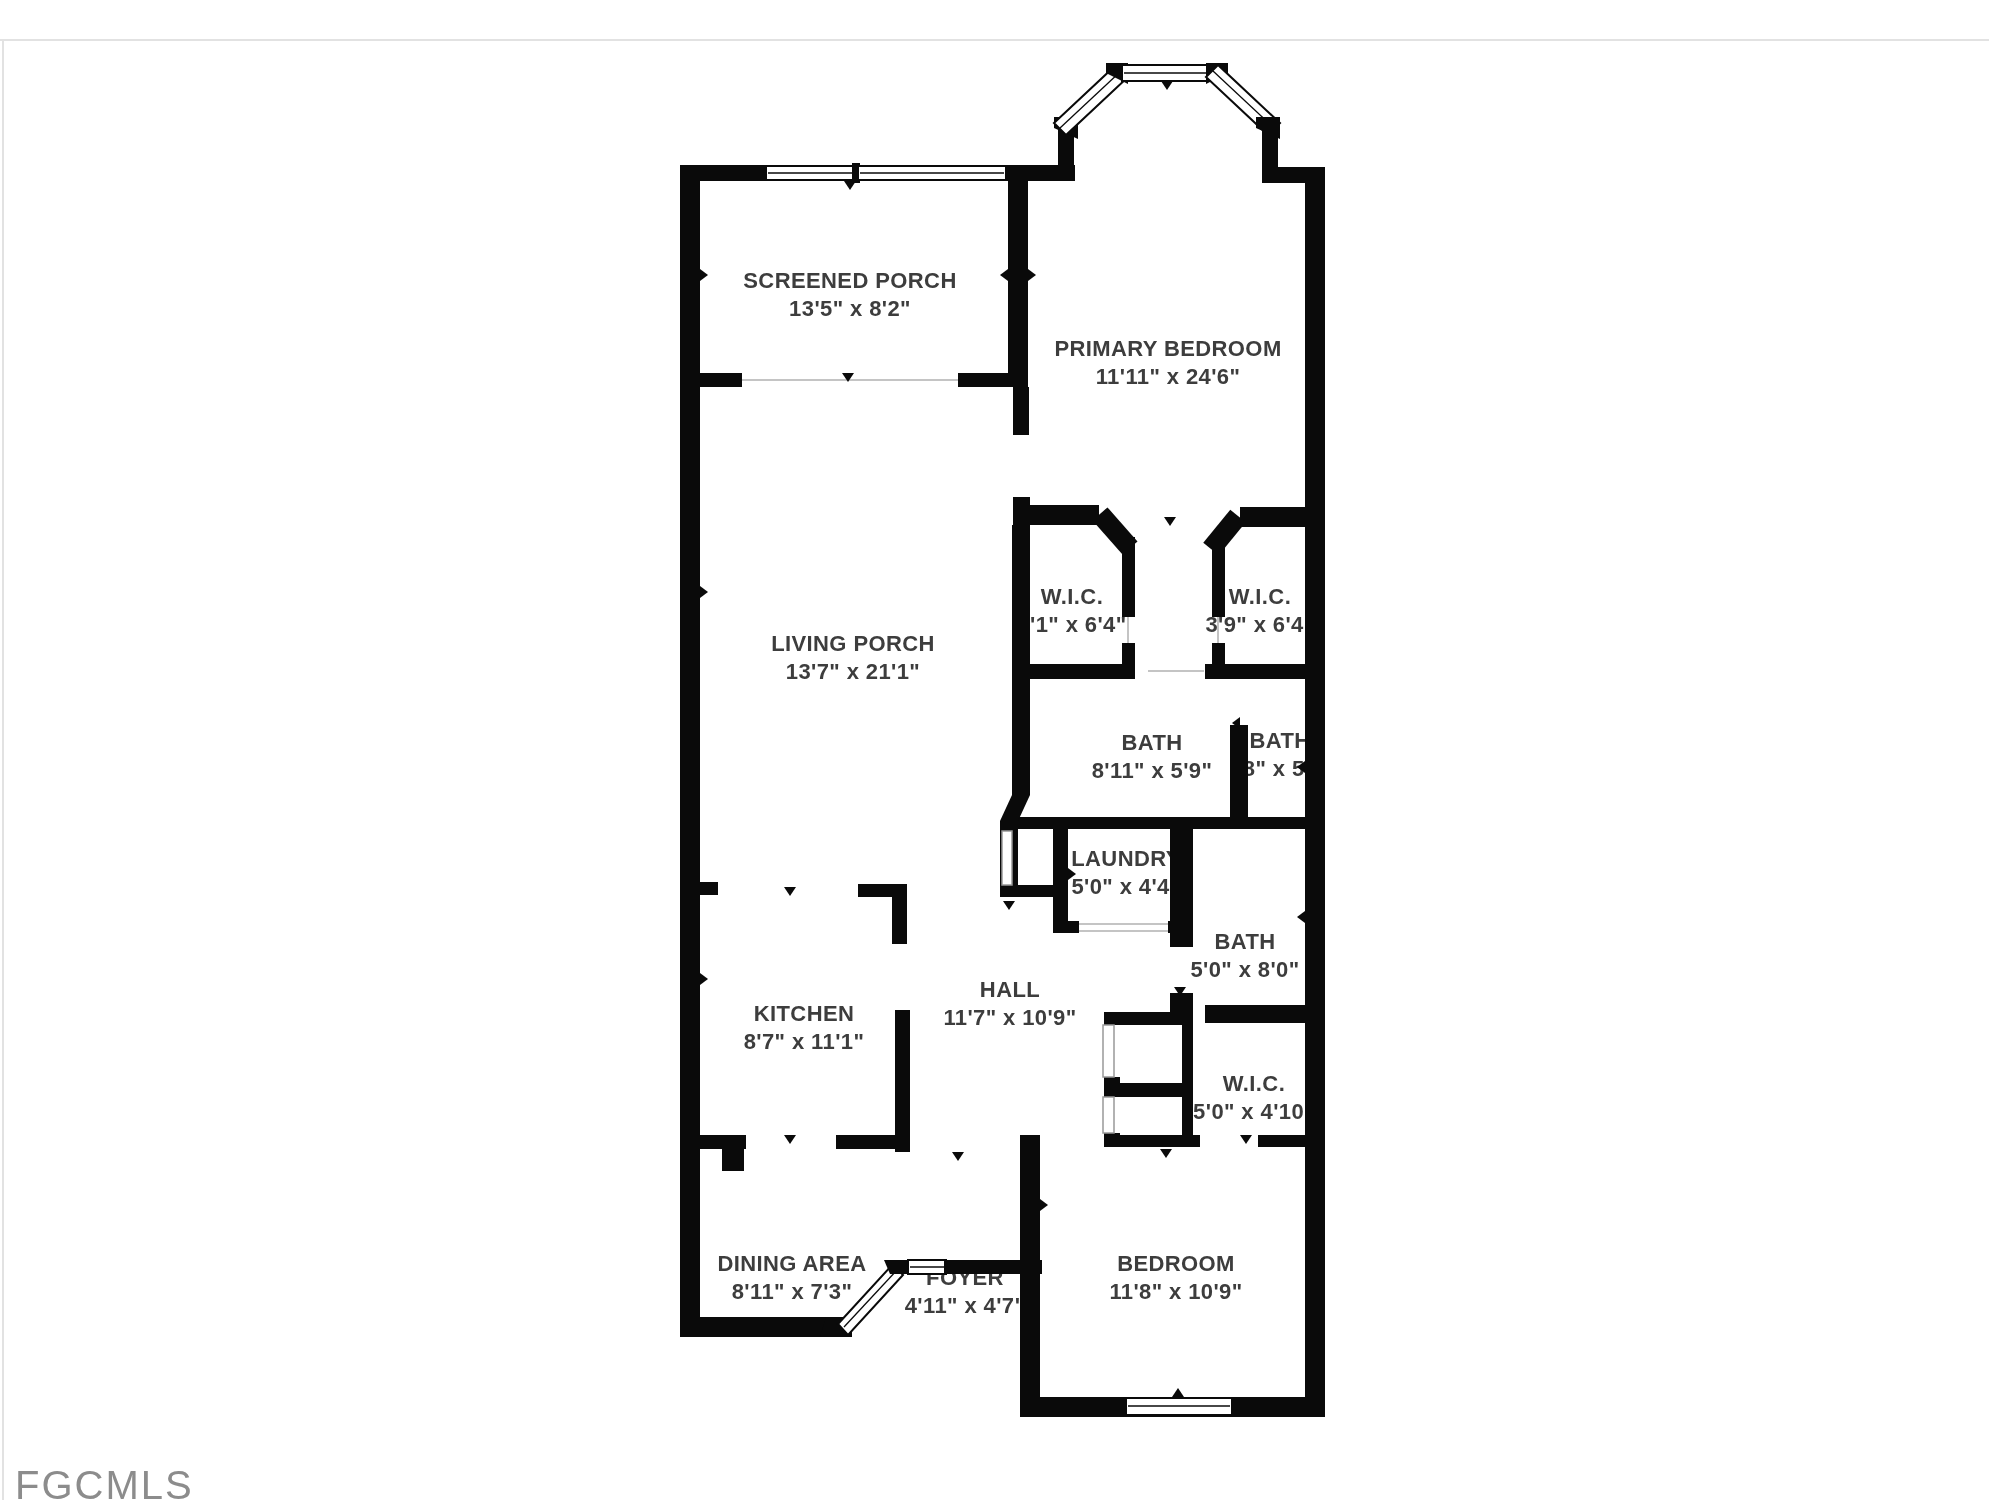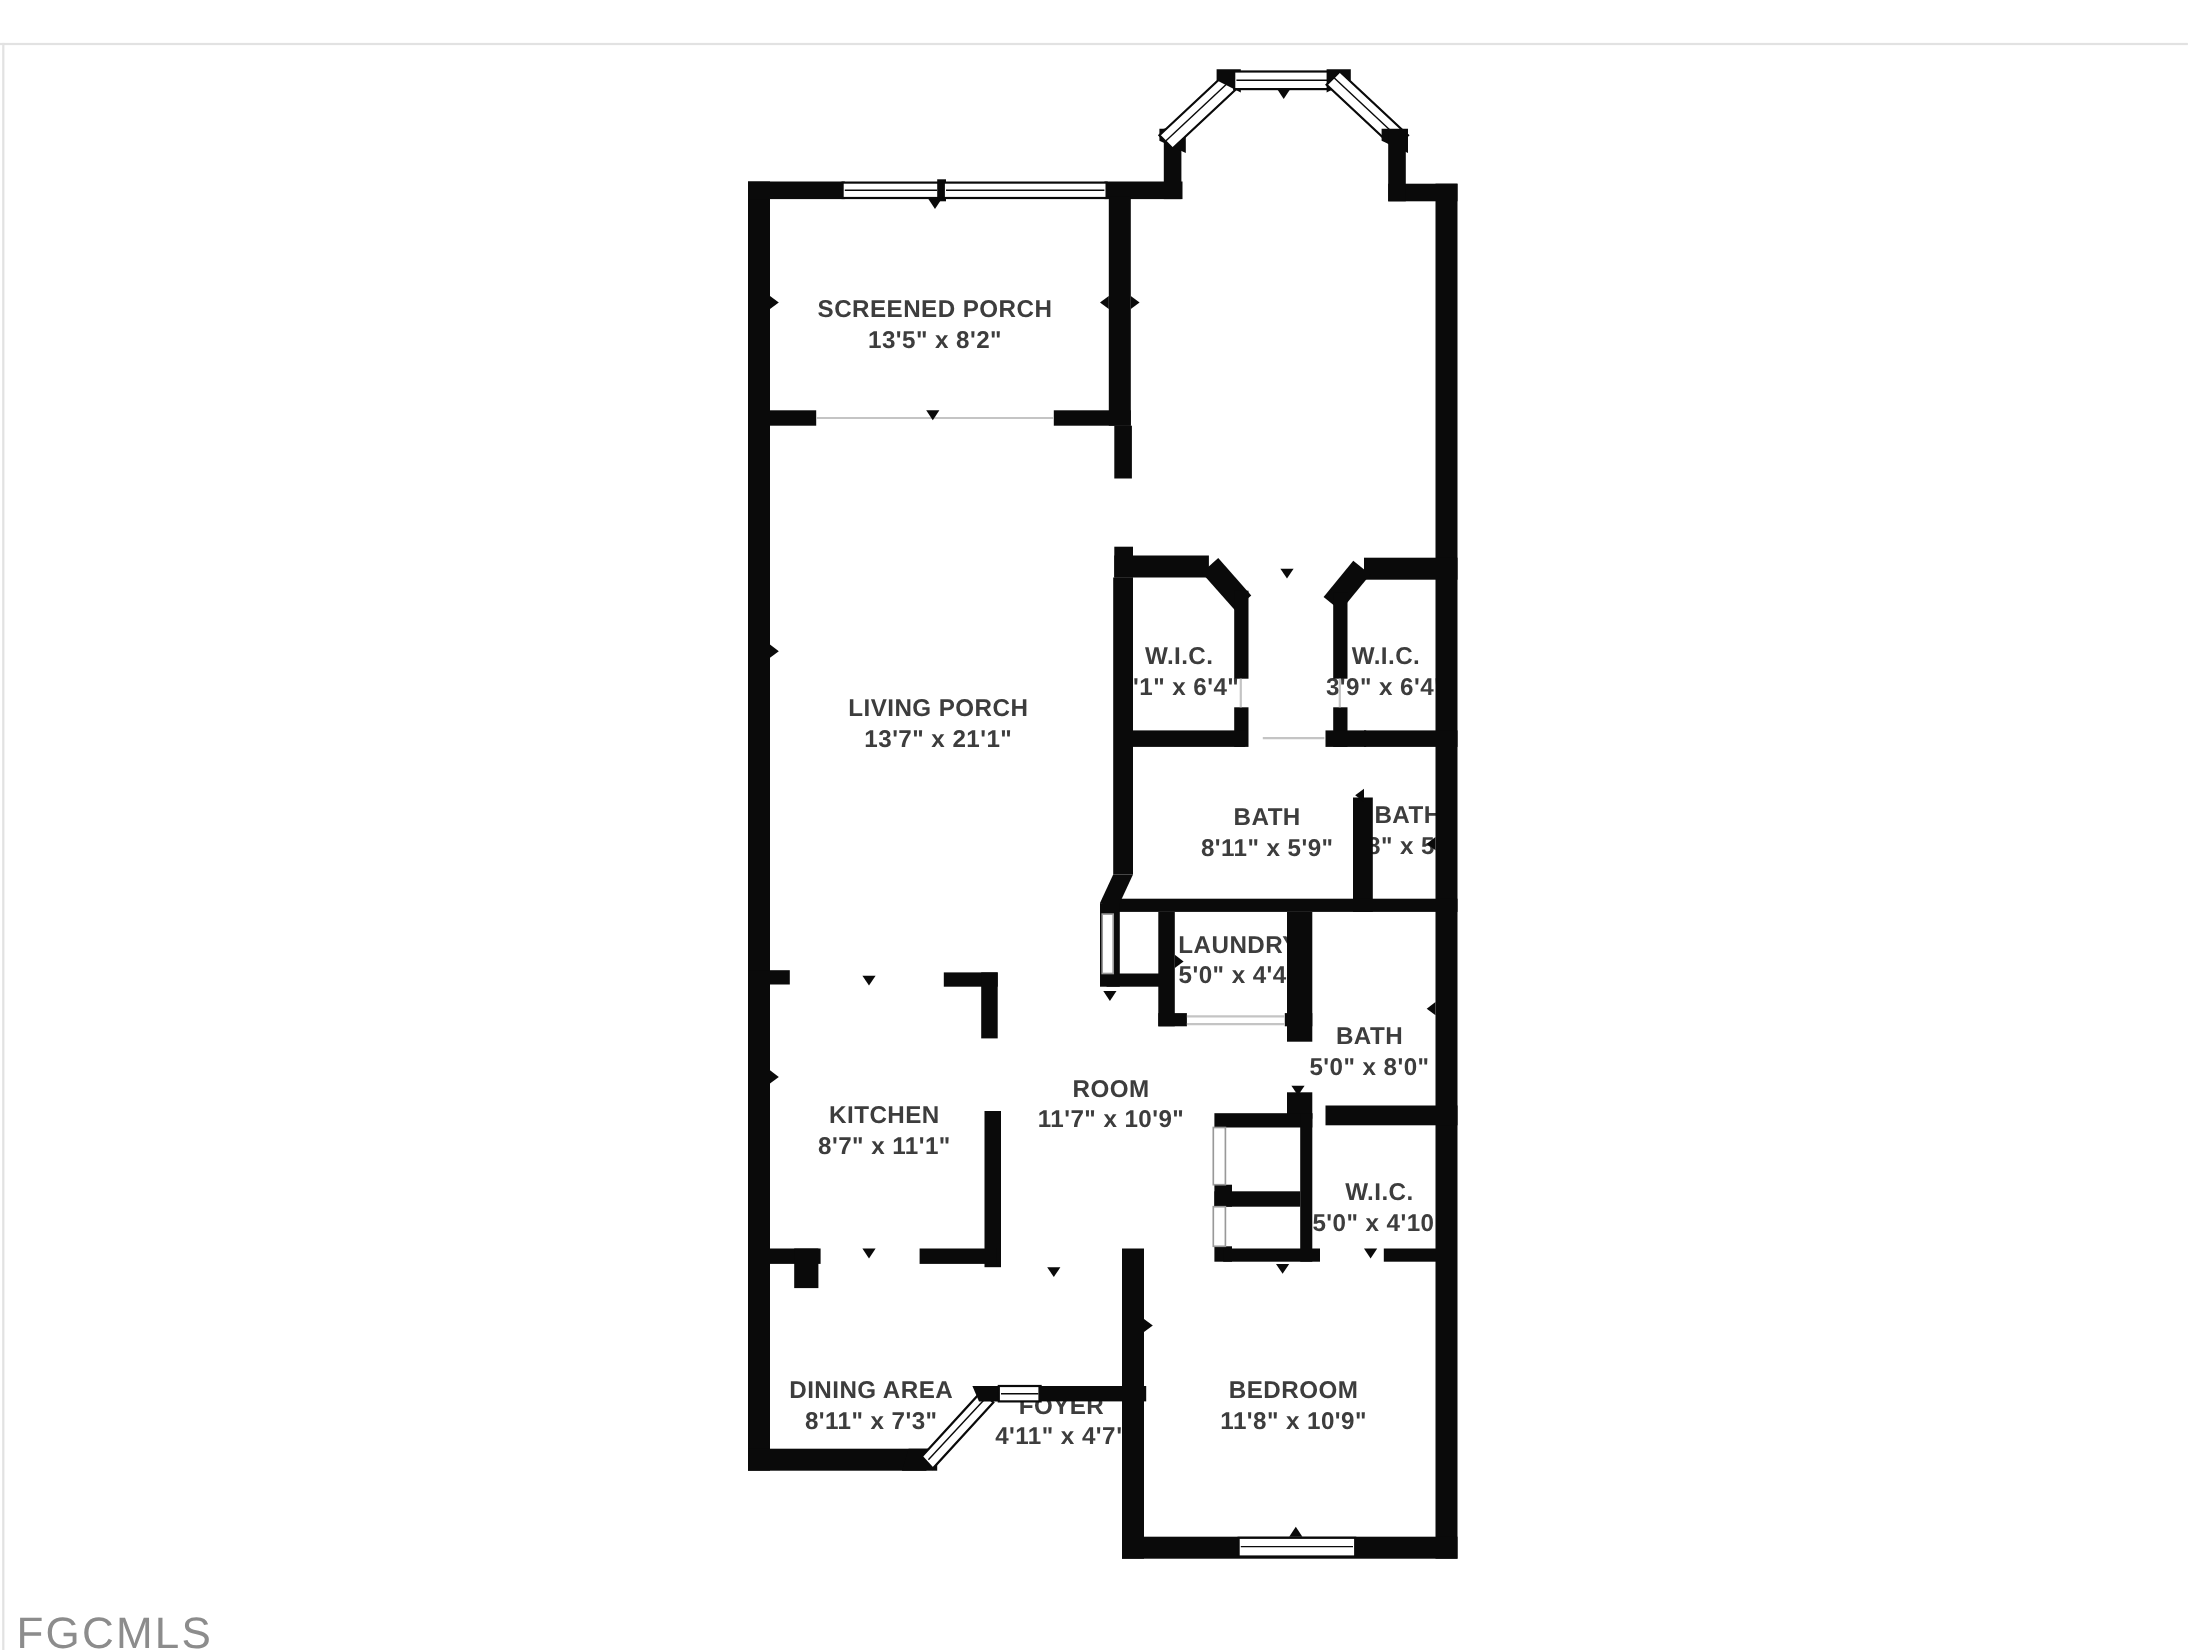--- a/index.html
+++ b/index.html
@@ -51,20 +51,24 @@
 </head>
 <body>
 
 <div class="canvas">
 
   <div class="labels-layer">
     <div class="room-label" style="left:850px;top:240px">
       <span class="rname">SCREENED PORCH</span>
       <span class="rdims">13'5" x 8'2"</span>
     </div>
+    <div class="room-label" style="left:1168px;top:308px">
+      <span class="rname">PRIMARY BEDROOM</span>
+      <span class="rdims">11'11" x 24'6"</span>
+    </div>
     <div class="room-label" style="left:853px;top:603px">
       <span class="rname">LIVING PORCH</span>
       <span class="rdims">13'7" x 21'1"</span>
     </div>
     <div class="room-label" style="left:1072px;top:556px">
       <span class="rname">W.I.C.</span>
       <span class="rdims">4'1" x 6'4"</span>
     </div>
     <div class="room-label" style="left:1260px;top:556px">
       <span class="rname">W.I.C.</span>
@@ -80,21 +84,21 @@
     </div>
     <div class="room-label" style="left:1126px;top:818px">
       <span class="rname">LAUNDRY</span>
       <span class="rdims">5'0" x 4'4"</span>
     </div>
     <div class="room-label" style="left:1245px;top:901px">
       <span class="rname">BATH</span>
       <span class="rdims">5'0" x 8'0"</span>
     </div>
     <div class="room-label" style="left:1010px;top:949px">
-      <span class="rname">ROOM</span>
+      <span class="rname">HALL</span>
       <span class="rdims">11'7" x 10'9"</span>
     </div>
     <div class="room-label" style="left:804px;top:973px">
       <span class="rname">KITCHEN</span>
       <span class="rdims">8'7" x 11'1"</span>
     </div>
     <div class="room-label" style="left:1254px;top:1043px">
       <span class="rname">W.I.C.</span>
       <span class="rdims">5'0" x 4'10"</span>
     </div>

